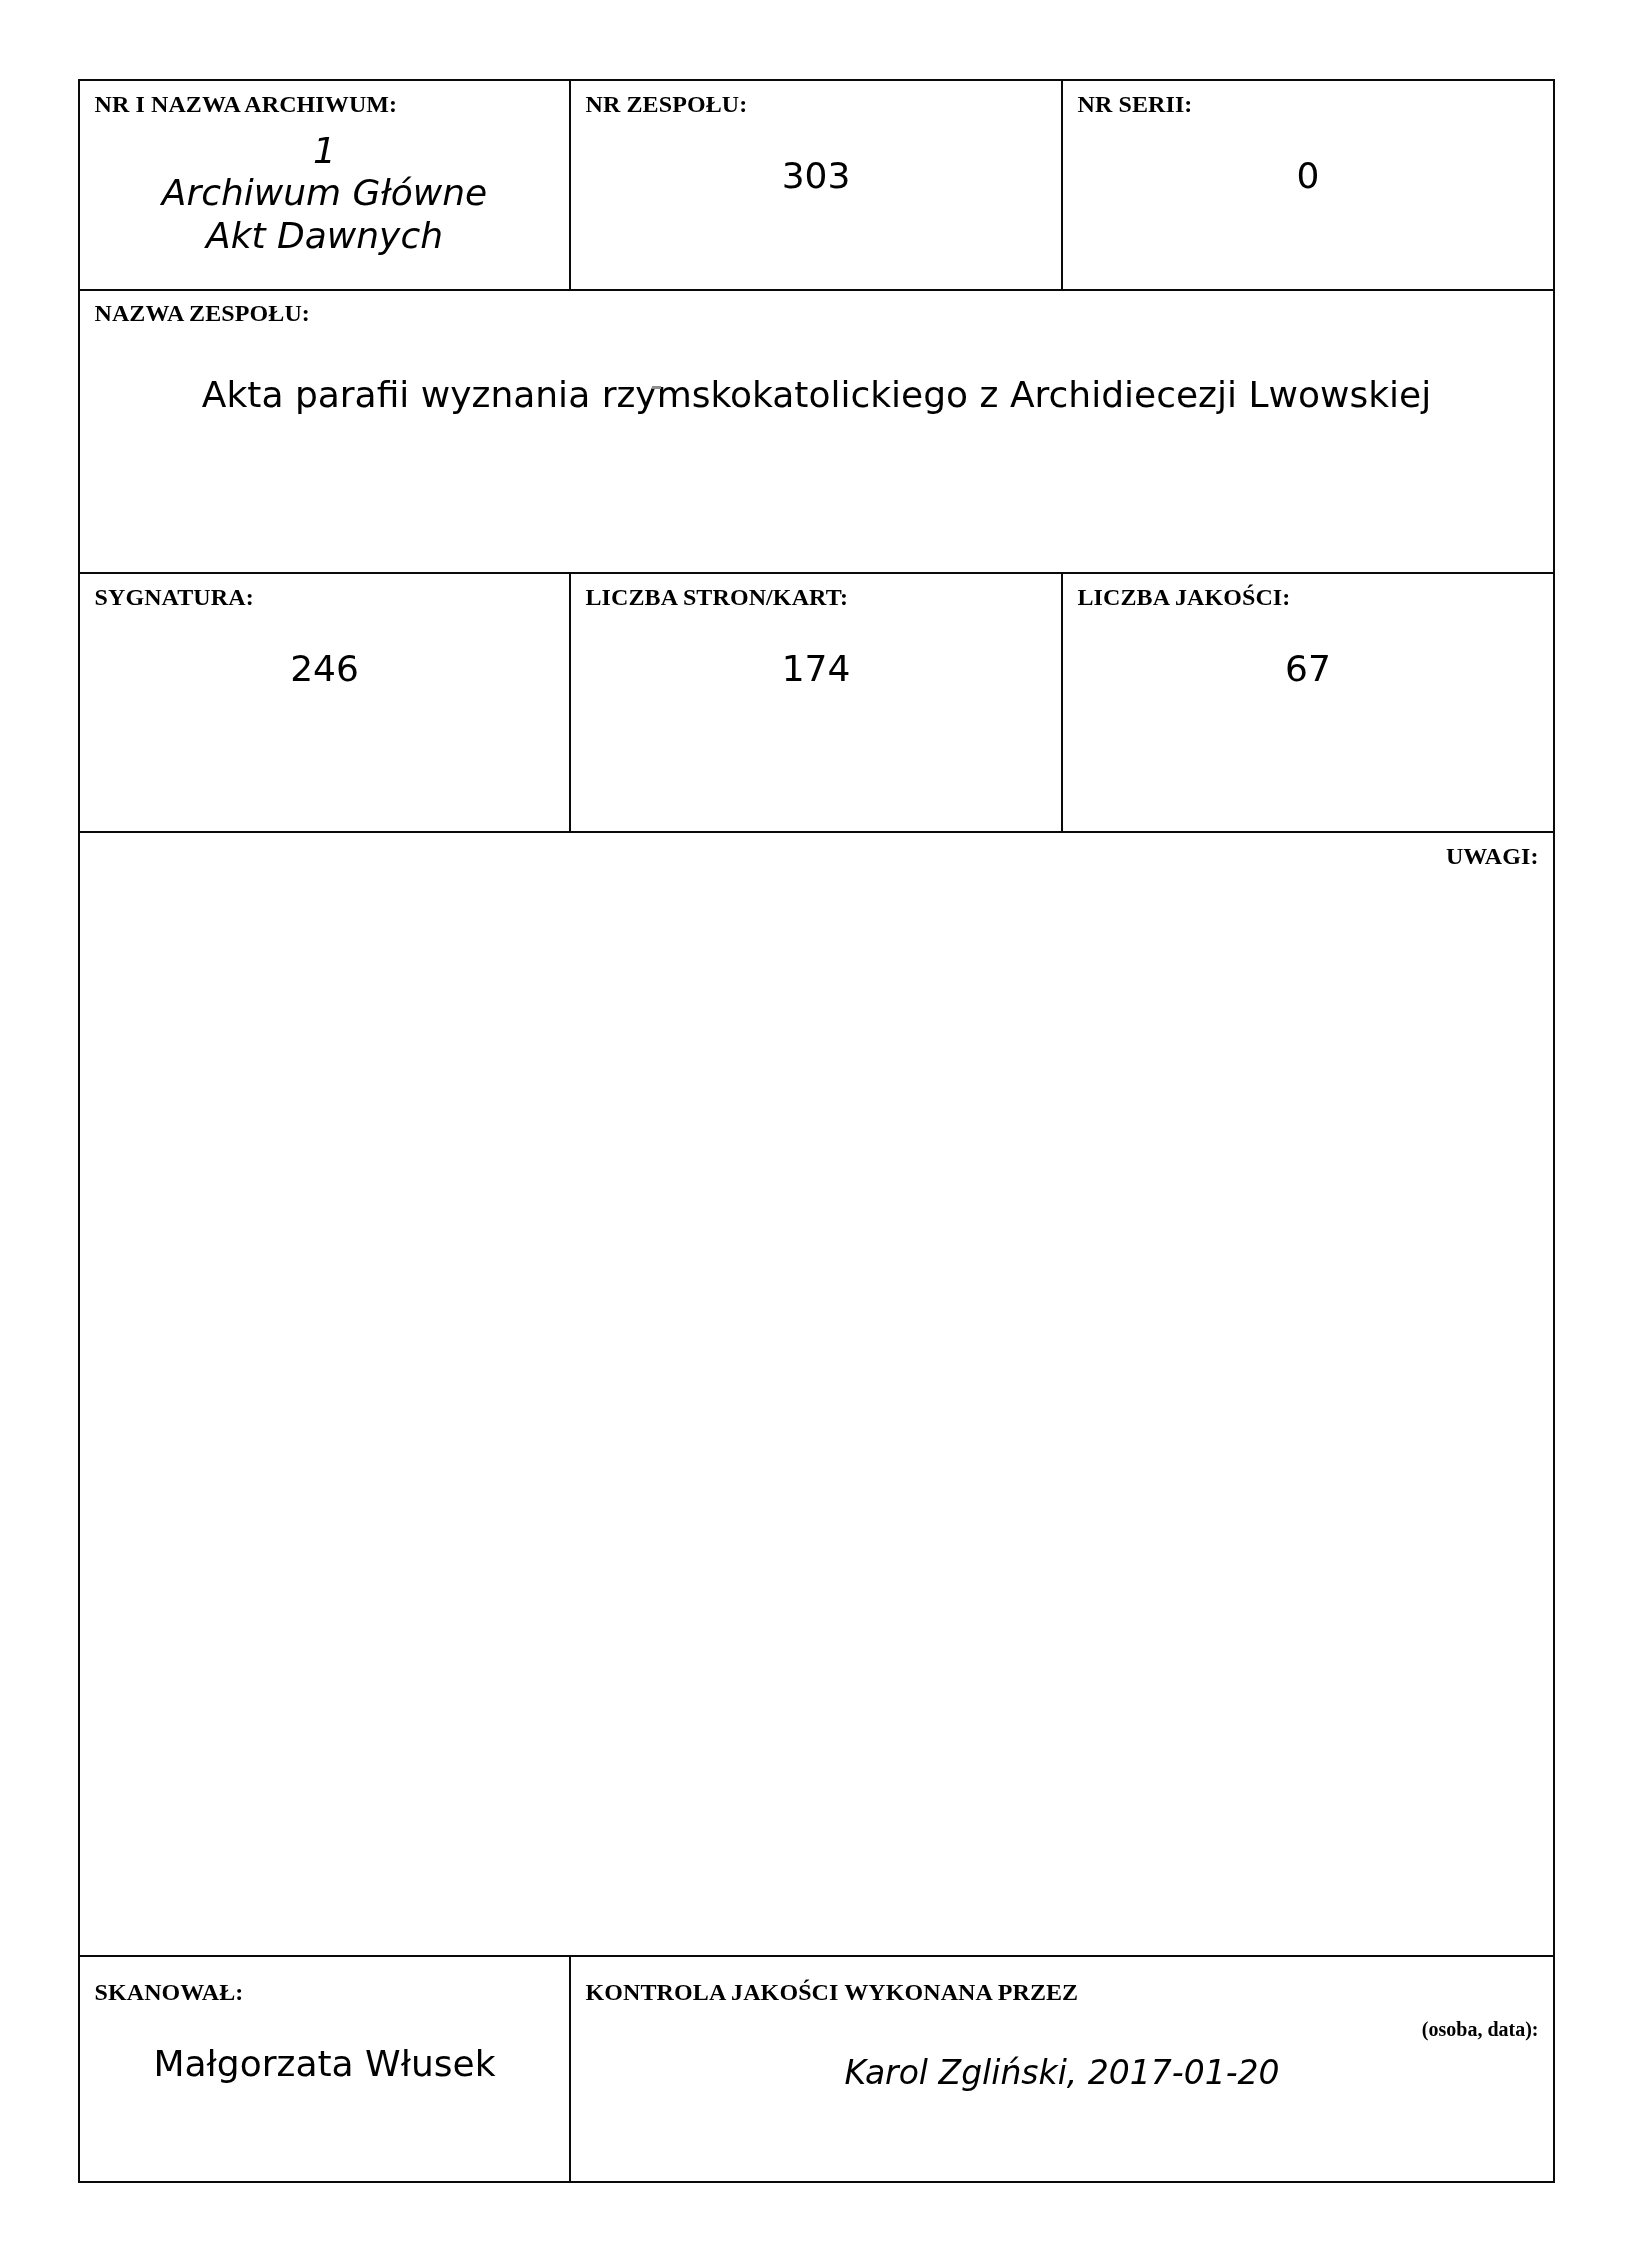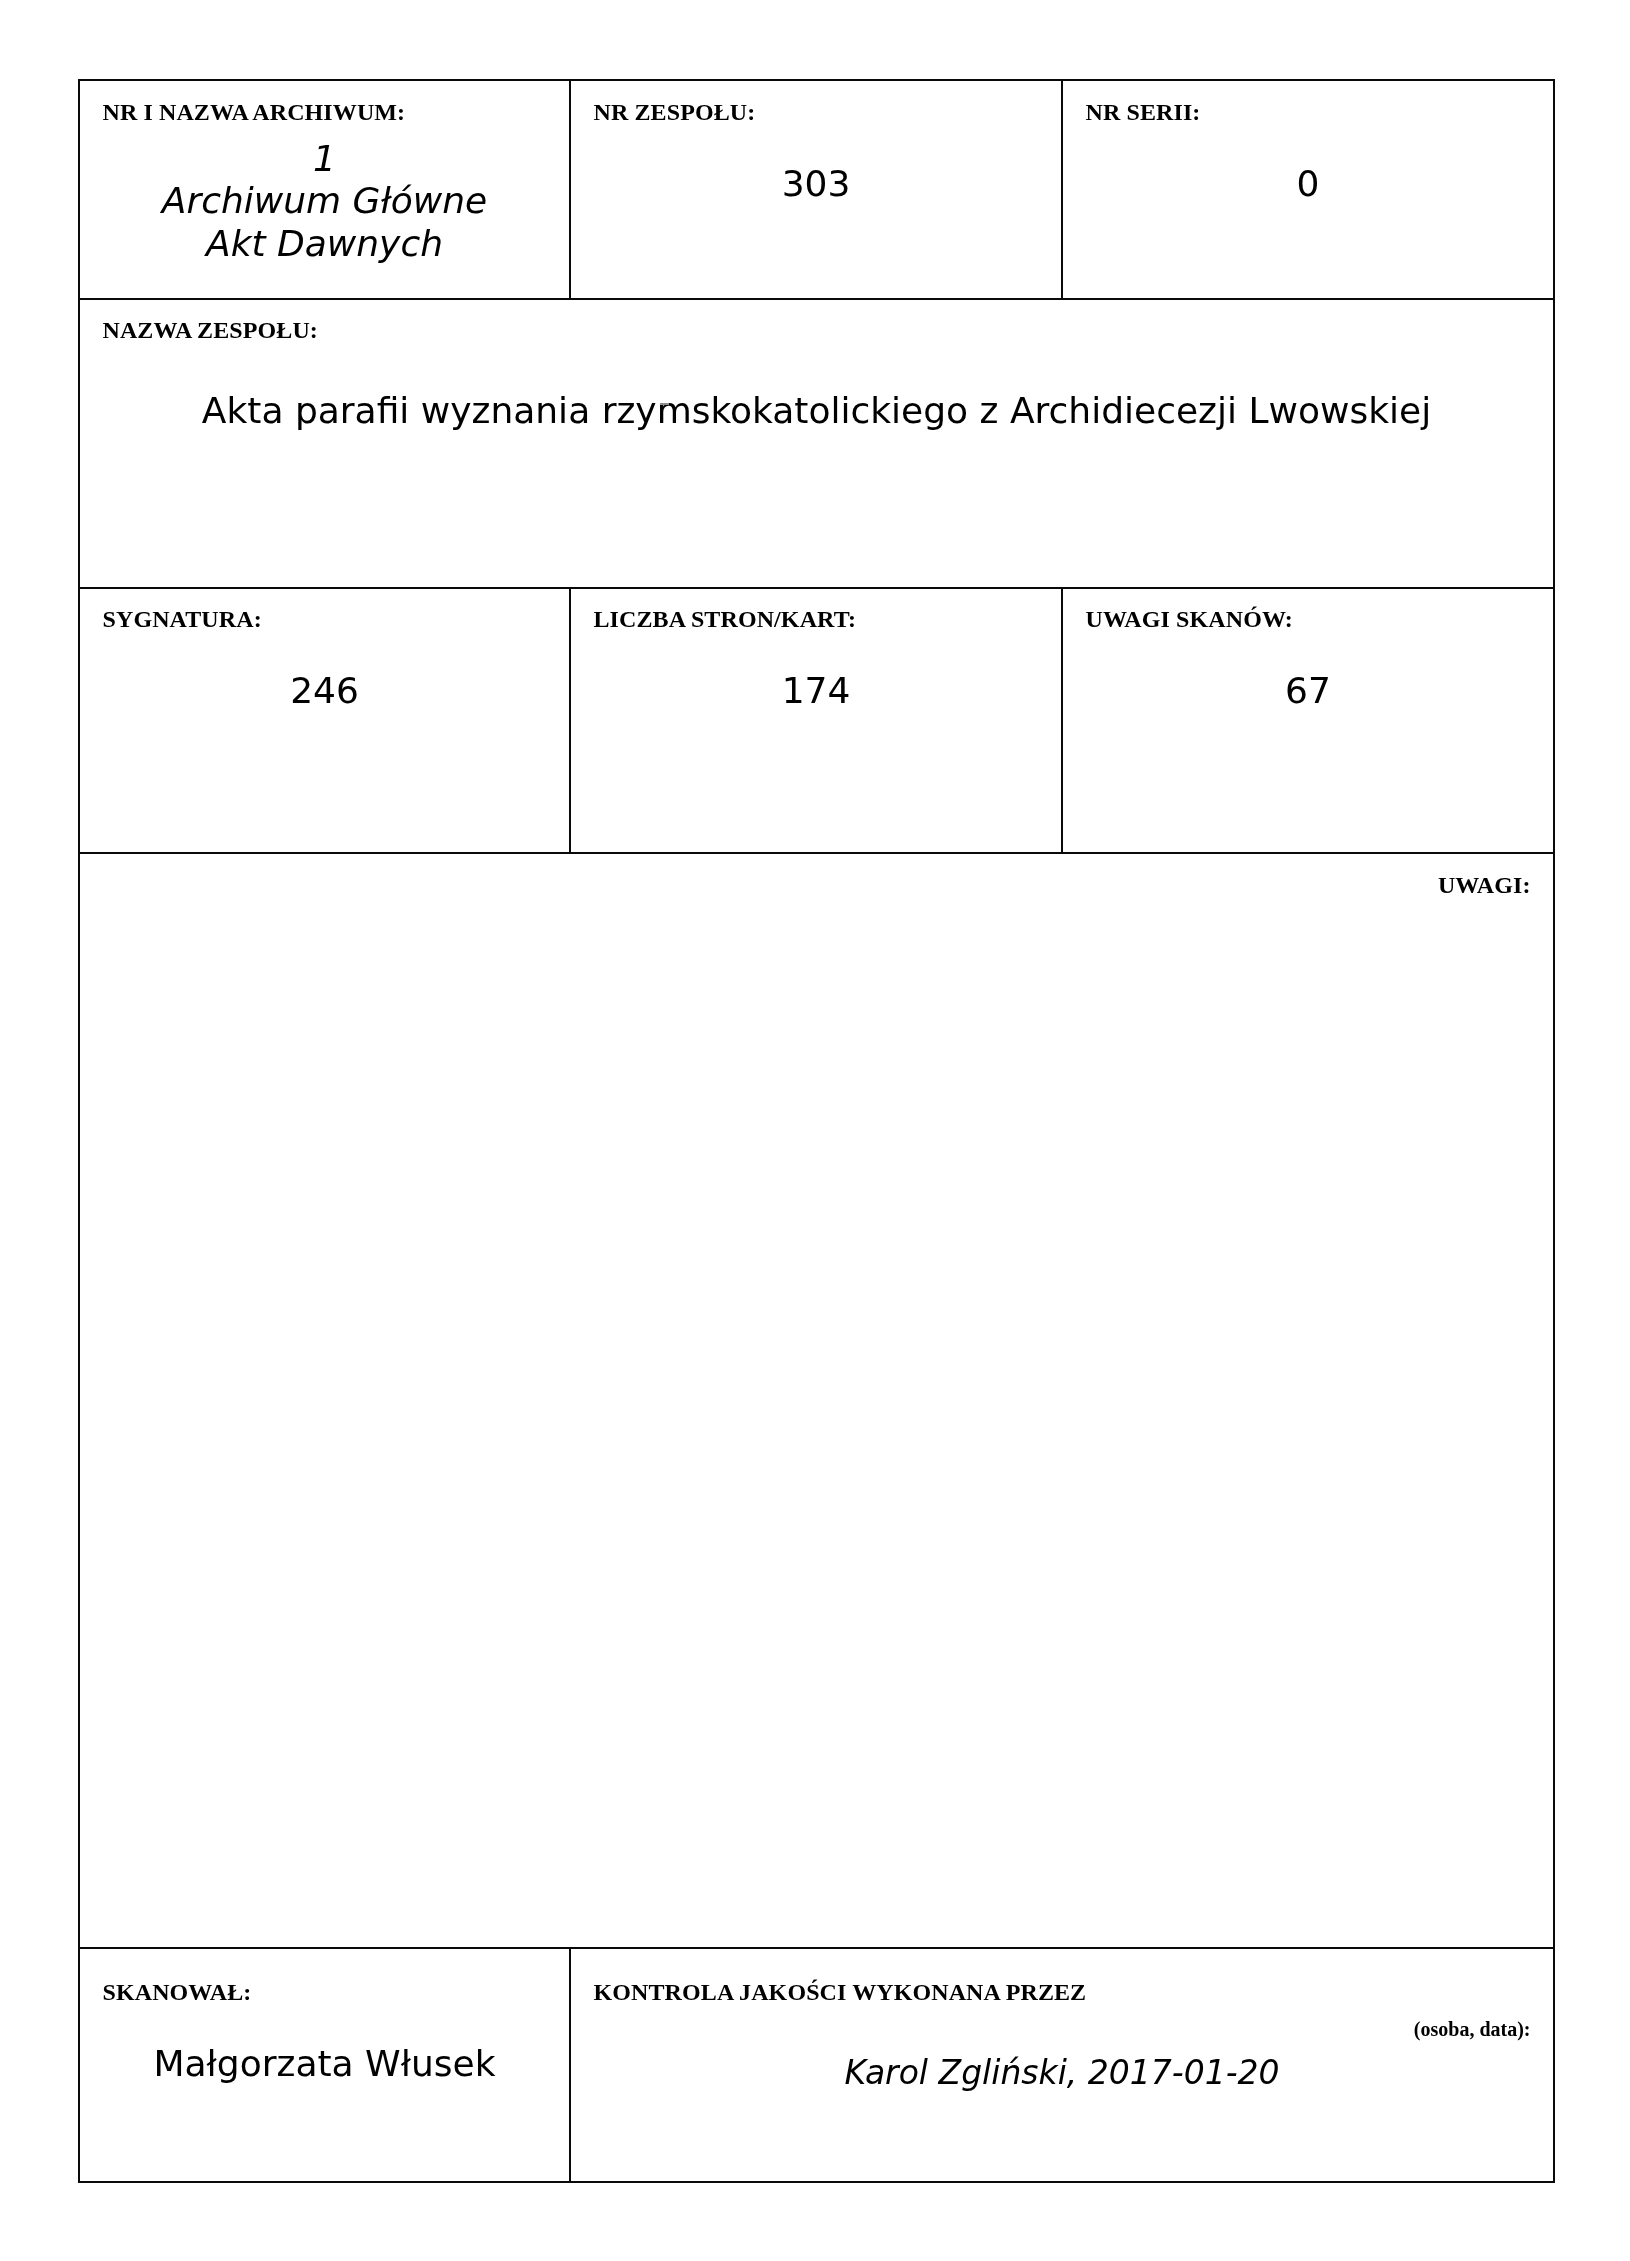--- a/index.html
+++ b/index.html
@@ -29,21 +29,21 @@
     left: 78px;
     top: 79px;
     width: 1475px;
     height: 2104px;
     border-collapse: collapse;
     table-layout: fixed;
   }
   .form-table td {
     border: 2px solid #0a0a0a;
     vertical-align: top;
-    padding: 8px;
+    padding: 0;
     position: relative;
     margin-top: 47px;
   }
 
   
   .col-a { width: 491px; }
   .col-b { width: 492px; }
   .col-c { width: 492px; }
 
   
@@ -179,21 +179,21 @@
           </div>
         </td>
         <td>
           <div class="cell">
             <span class="caption">LICZBA STRON/KART:</span>
             <span class="value v-pad-2 stack">174</span>
           </div>
         </td>
         <td>
           <div class="cell">
-            <span class="caption">UWAGI SKANÓW:</span>
+            <span class="caption">LICZBA JAKOŚCI:</span>
             <span class="value v-pad-2 stack">67</span>
           </div>
         </td>
       </tr>
 
 
       <tr class="row-notes">
         <td colspan="3">
           <div class="cell notes-cell">
             <span class="caption">UWAGI:</span>

